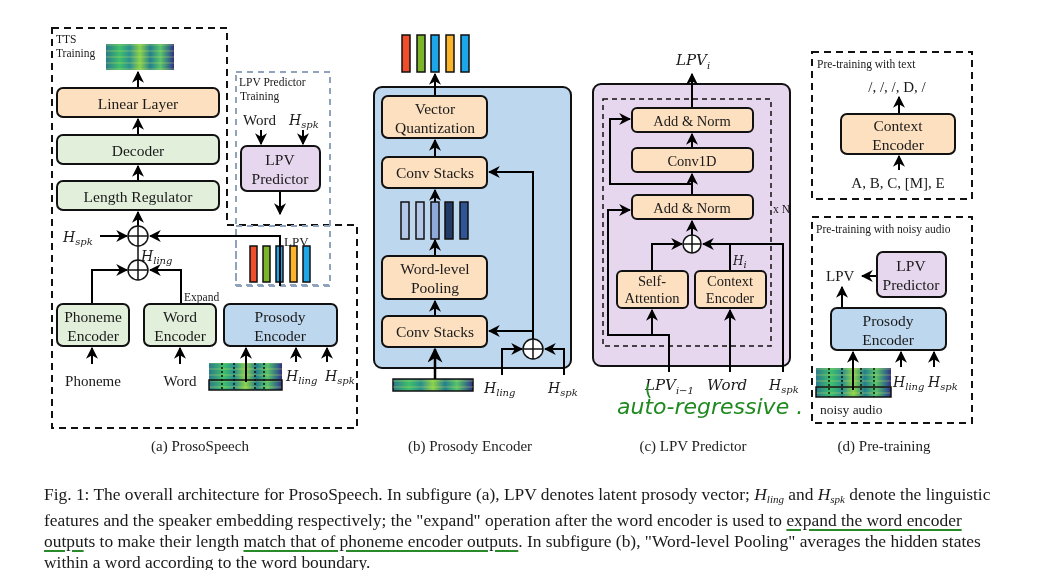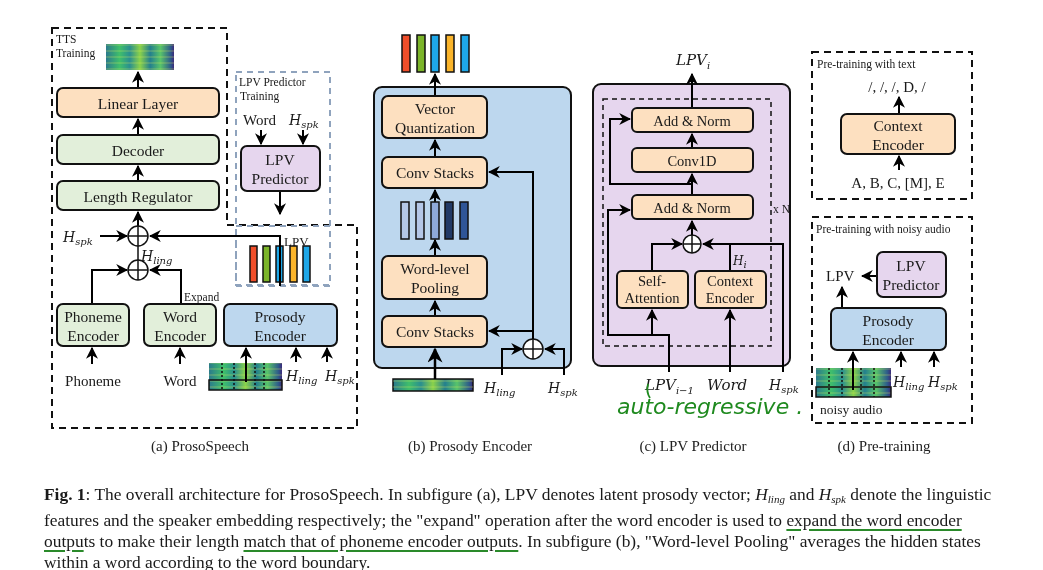--- a/index.html
+++ b/index.html
@@ -8,21 +8,21 @@
   #fig { position: absolute; left: 0; top: 0; }
   .box-text { font-family: "Liberation Serif", "DejaVu Serif", serif; font-size: 15.5px; fill: #1a1a1a; }
   .small-text { font-family: "Liberation Serif", "DejaVu Serif", serif; font-size: 11.5px; fill: #1a1a1a; }
   .label-text { font-family: "Liberation Serif", "DejaVu Serif", serif; font-size: 15px; fill: #1a1a1a; }
   .math { font-family: "DejaVu Serif", "Liberation Serif", serif; font-style: italic; font-size: 14px; fill: #1a1a1a; }
   .math-sub { font-size: 10px; }
   .sub-caption { font-family: "Liberation Serif", "DejaVu Serif", serif; font-size: 15px; fill: #222; }
   .hand { font-family: "DejaVu Sans", sans-serif; font-style: italic; font-size: 22px; fill: #1f8a1f; }
   .caption { position: absolute; left: 44px; top: 484px; width: 960px;
              font-family: "Liberation Serif", "DejaVu Serif", serif; font-size: 17.4px; line-height: 21px; color: #1a1a1a; }
-  .caption b { font-weight: bold; }
+  .caption b { font-weight: normal; }
   .caption i { font-style: italic; }
   .caption sub { font-size: 11px; font-style: italic; vertical-align: -3px; }
   .ul-green { text-decoration: underline; text-decoration-color: #2a8a2a; text-decoration-thickness: 1.5px; text-underline-offset: 3px; }
 </style>
 </head>
 <body>
 
 <svg id="fig" width="1043" height="480" viewBox="0 0 1043 480">
   <defs>
     <marker id="arr" viewBox="0 0 10 10" refX="9" refY="5" markerWidth="6" markerHeight="6" orient="auto-start-reverse">

